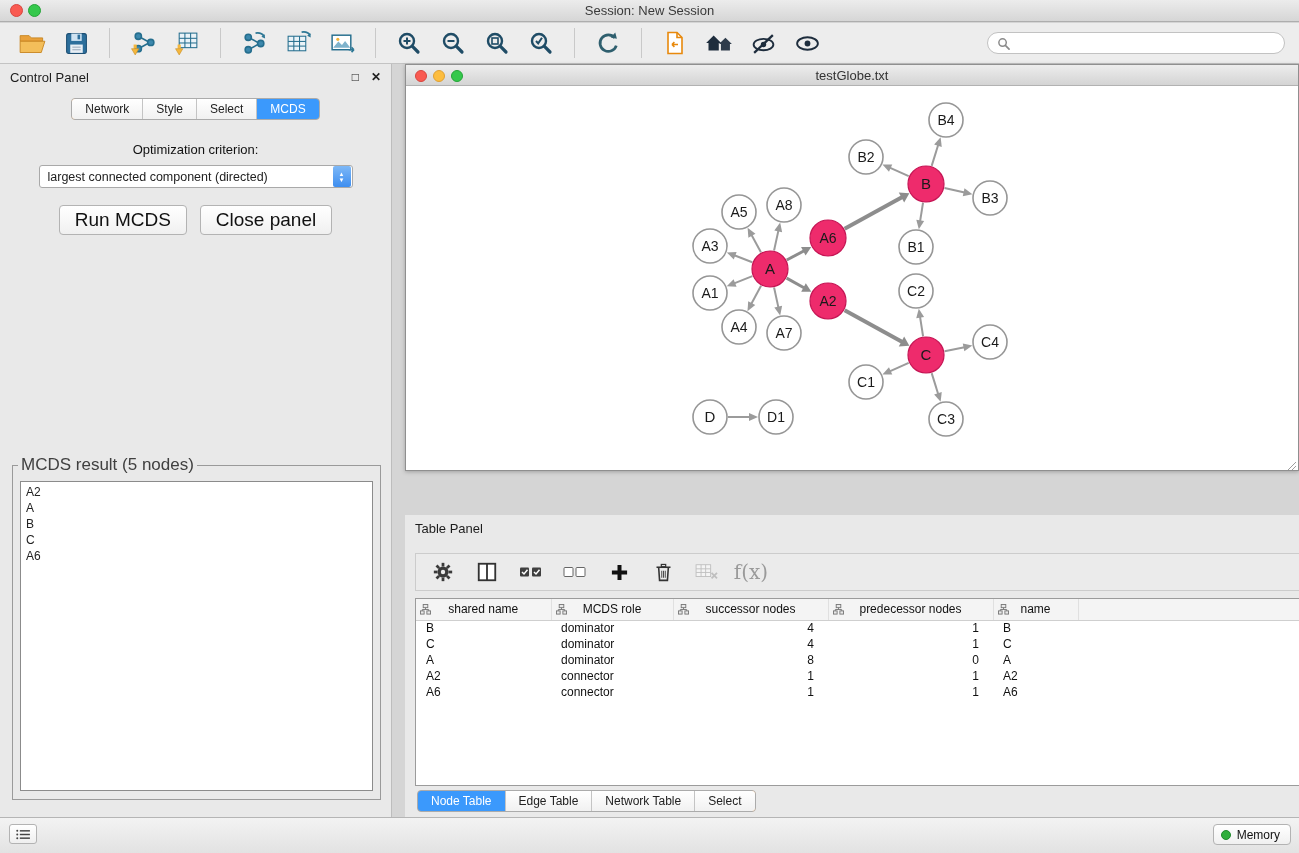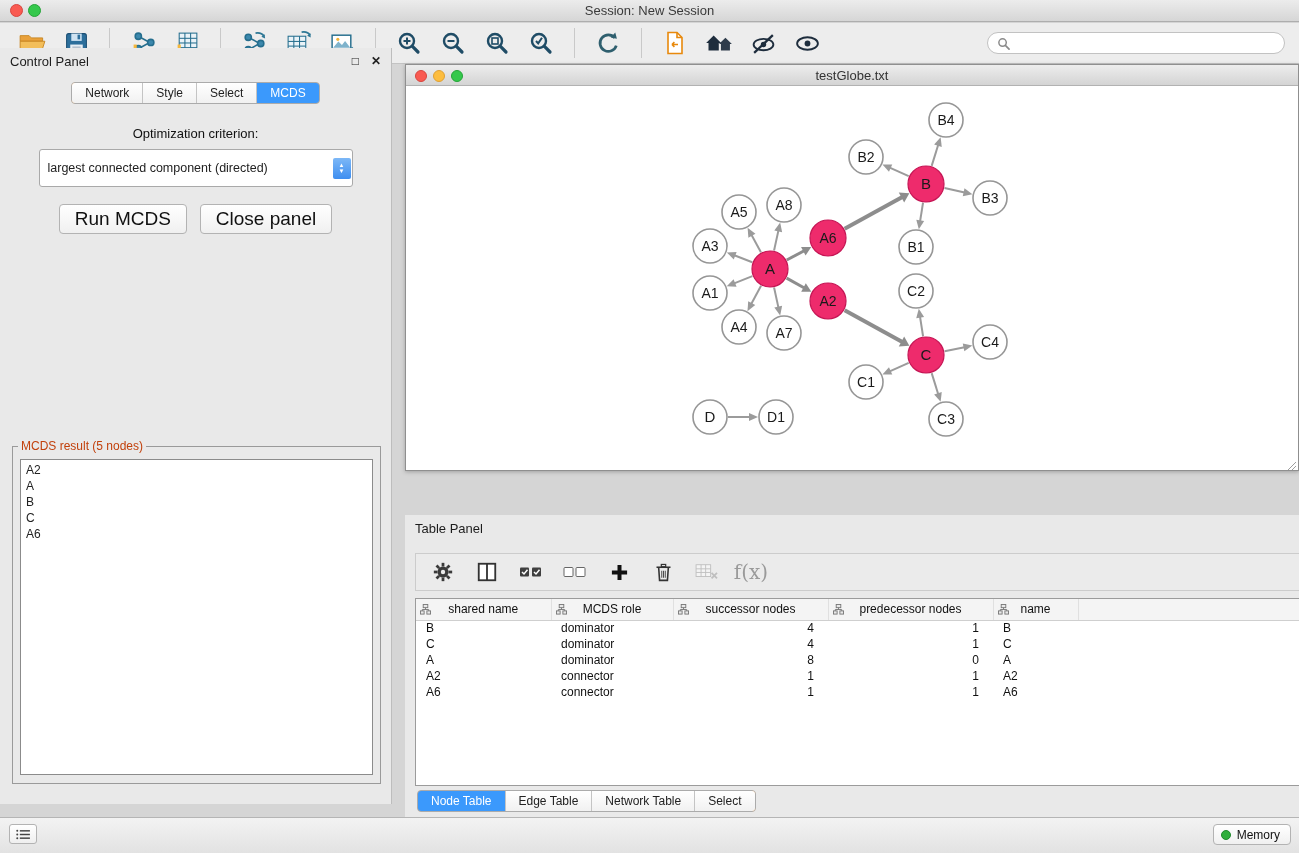--- a/index.html
+++ b/index.html
@@ -16,41 +16,41 @@
   .light.green{background:#35c84c;border:1px solid #24a437;}
 
   
   .toolbar{position:absolute;top:23px;left:0;width:100%;height:41px;background:#ededed;border-bottom:1px solid #c3c3c3;display:flex;align-items:center;padding:0 14px;gap:8px;}
   .tb-btn{width:36px;height:32px;display:flex;align-items:center;justify-content:center;border-radius:4px;cursor:default;}
   .tb-sep{width:1px;height:30px;background:#c9c9c9;margin:0 7px;flex:0 0 1px;}
   .search{margin-left:auto;width:298px;height:22px;background:#fff;border:1px solid #c2c2c2;border-radius:12px;display:flex;align-items:center;padding:0 9px;gap:5px;}
   .search input{border:none;outline:none;flex:1;font-size:12px;font-family:"Liberation Sans",sans-serif;background:transparent;}
 
   
-  .control-panel{position:absolute;left:0;top:48px;width:392px;height:756px;background:#e9e9e9;border-right:1px solid #bdbdbd;}
+  .control-panel{position:absolute;left:0;top:64px;width:392px;height:756px;background:#e9e9e9;border-right:1px solid #bdbdbd;}
   .panel-header{height:26px;display:flex;align-items:center;padding:0 10px;font-size:13px;color:#1d1d1d;}
   .panel-header .ph-icons{margin-left:auto;display:flex;gap:12px;font-size:12px;color:#222;}
   .panel-header .ph-icons span{cursor:default;}
   .ph-close{font-weight:bold;}
 
   .seg{display:inline-flex;border-radius:4px;overflow:hidden;border:1px solid #ababab;background:#fdba74;}
   .seg-btn{padding:3px 13px;font-size:12px;background:linear-gradient(#ffffff,#f1f1f1);border-left:1px solid #c4c4c4;color:#222;white-space:nowrap;}
   .seg-btn:first-child{border-left:none;}
   .seg-btn.active{background:#3b99fc;color:#fff;}
   .cp-tabs-row{display:flex;justify-content:center;margin-top:8px;}
 
   .opt-label{margin-top:22px;text-align:center;font-size:13px;color:#111;}
-  .select{margin:8px auto 0;width:314px;height:38px;background:#fff;border:1px solid #a9a9a9;border-radius:3px;display:flex;align-items:center;position:relative;}
+  .select{margin:8px auto 0;width:314px;height:23px;background:#fff;border:1px solid #a9a9a9;border-radius:3px;display:flex;align-items:center;position:relative;}
   .select .sel-text{flex:1;font-size:12.5px;padding-left:8px;white-space:nowrap;overflow:hidden;}
   .select .stepper{width:18px;height:21px;margin-right:1px;border-radius:2px;background:linear-gradient(#7db8f7,#3e8ef0);display:flex;flex-direction:column;align-items:center;justify-content:center;color:#fff;font-size:6px;line-height:6px;}
   .cp-buttons{display:flex;justify-content:center;gap:13px;margin-top:17px;}
   .btn{padding:3px 15px;font-size:19px;background:linear-gradient(#ffffff,#f0f0f0);border:1px solid #b3b3b3;border-radius:4px;color:#111;white-space:nowrap;}
 
   .result-fieldset{position:absolute;left:12px;right:10px;top:391px;height:345px;border:1px solid #9a9a9a;}
-  .result-fieldset legend{font-size:12px;color:#c2410c;margin-left:5px;padding:0 3px;}
+  .result-fieldset legend{font-size:17px;color:#404040;margin-left:5px;padding:0 3px;}
   .result-listbox{position:absolute;left:7px;right:7px;top:6px;bottom:8px;background:#fff;border:1px solid #8b8b8b;overflow:auto;padding:2px 0;}
   .result-item{font-size:12px;line-height:16px;padding:0 5px;}
 
   
   .net-window{position:absolute;left:405px;top:64px;width:894px;height:407px;background:#fff;border:1px solid #8f8f8f;box-shadow:0 1px 4px rgba(0,0,0,.25);}
   .inner-titlebar{height:21px;background:linear-gradient(#ededed,#d4d4d4);border-bottom:1px solid #b2b2b2;display:flex;align-items:center;justify-content:center;position:relative;}
   .inner-titlebar .title{font-size:13px;color:#333;}
   .inner-lights{position:absolute;left:9px;top:5px;display:flex;gap:6px;}
   .inner-lights .light{width:12px;height:12px;}
   .net-canvas{position:absolute;left:0;top:22px;right:0;bottom:0;background:#fff;overflow:hidden;}

